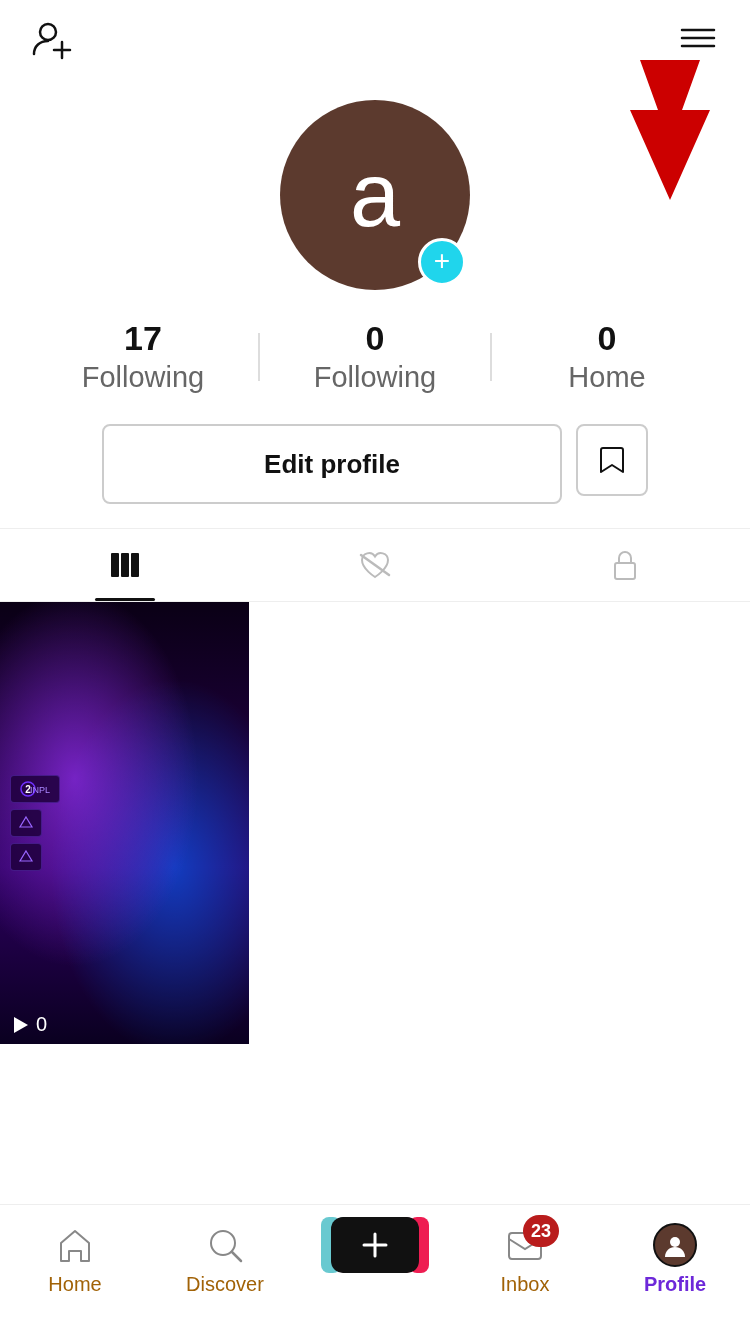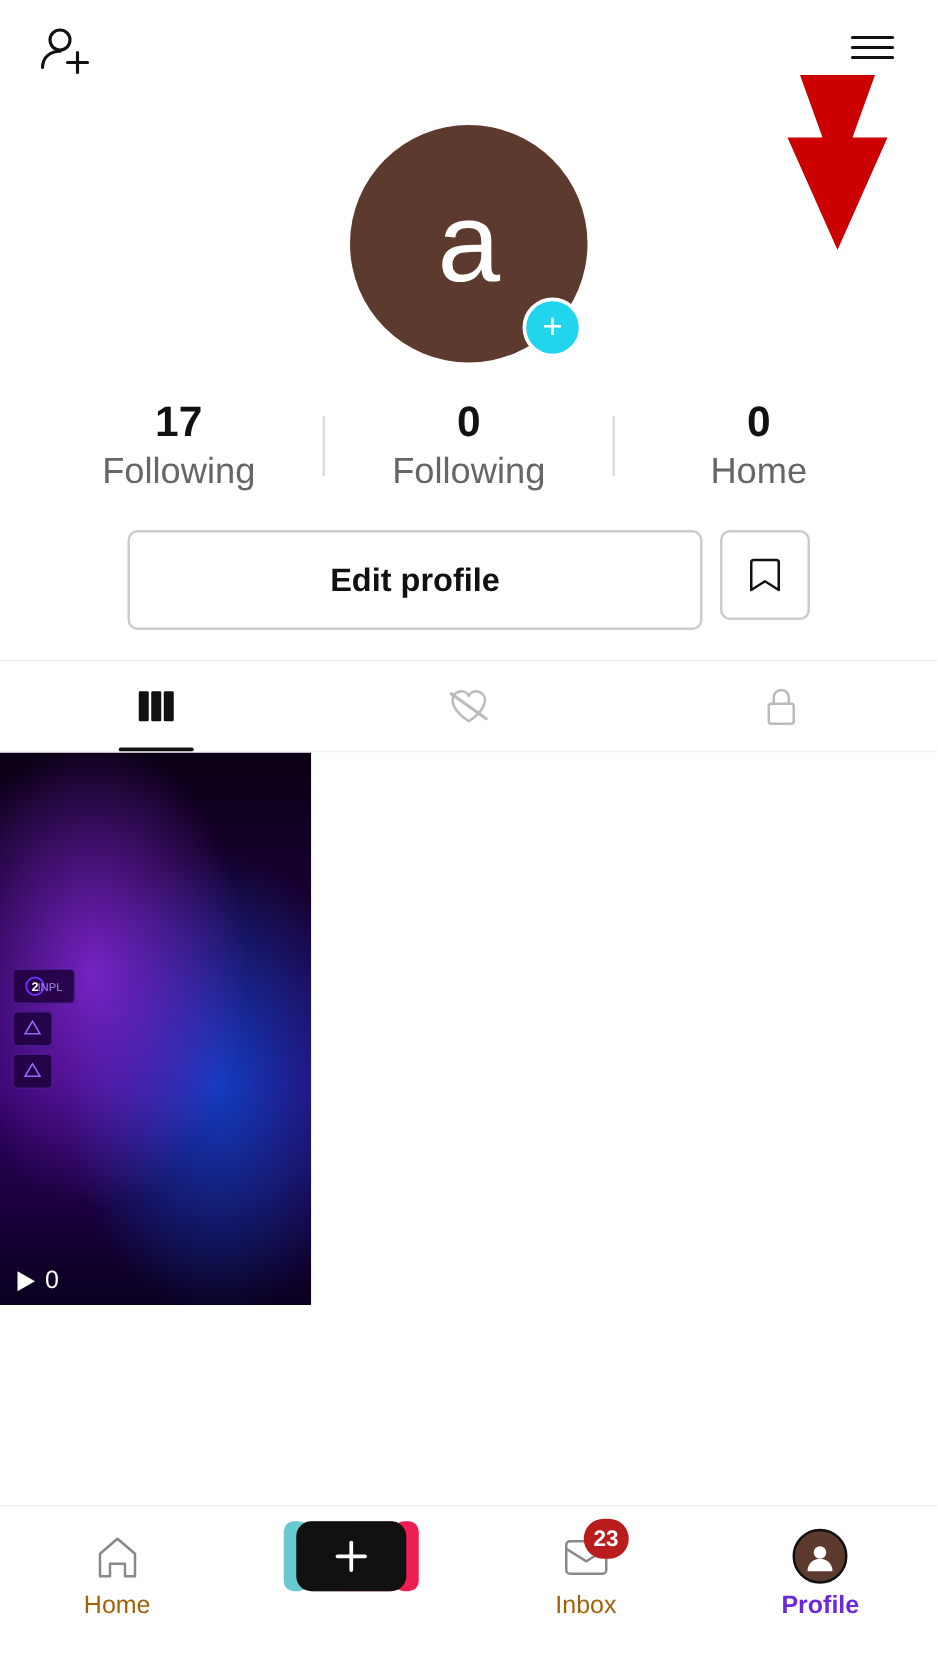--- a/index.html
+++ b/index.html
@@ -543,20 +543,29 @@
 
   <div class="nav-item">
     <div class="nav-icon">
       <svg width="40" height="40" viewBox="0 0 40 40" fill="none" xmlns="http://www.w3.org/2000/svg">
         <path d="M6 18L20 6l14 12v18H26V26h-12v10H6V18z" stroke="#888" stroke-width="2" fill="none" stroke-linejoin="round"></path>
       </svg>
     </div>
     <span class="nav-label">Home</span>
   </div>
 
+  <div class="nav-item">
+    <div class="nav-icon">
+      <svg width="40" height="40" viewBox="0 0 40 40" fill="none" xmlns="http://www.w3.org/2000/svg">
+        <circle cx="18" cy="18" r="12" stroke="#888" stroke-width="2" fill="none"></circle>
+        <line x1="27" y1="27" x2="36" y2="36" stroke="#888" stroke-width="2.5" stroke-linecap="round"></line>
+      </svg>
+    </div>
+    <span class="nav-label">Discover</span>
+  </div>
 
   <div class="nav-item" style="margin-bottom: 24px;">
     <div class="plus-btn-nav">
       <div class="plus-btn-inner">
         <svg width="30" height="30" viewBox="0 0 30 30" fill="white">
           <line x1="15" y1="4" x2="15" y2="26" stroke="white" stroke-width="3" stroke-linecap="round"></line>
           <line x1="4" y1="15" x2="26" y2="15" stroke="white" stroke-width="3" stroke-linecap="round"></line>
         </svg>
       </div>
     </div>

